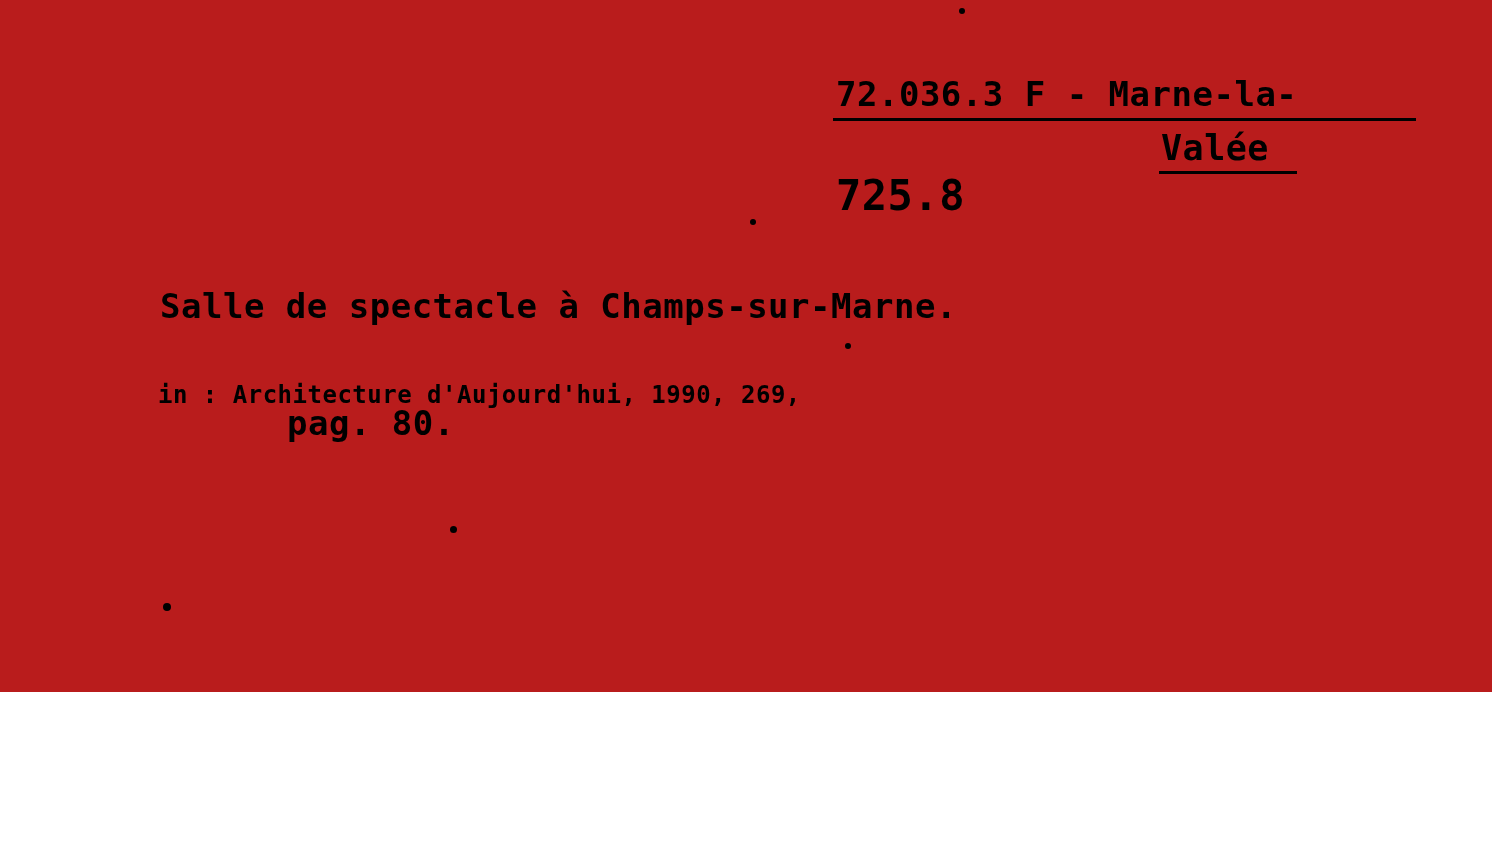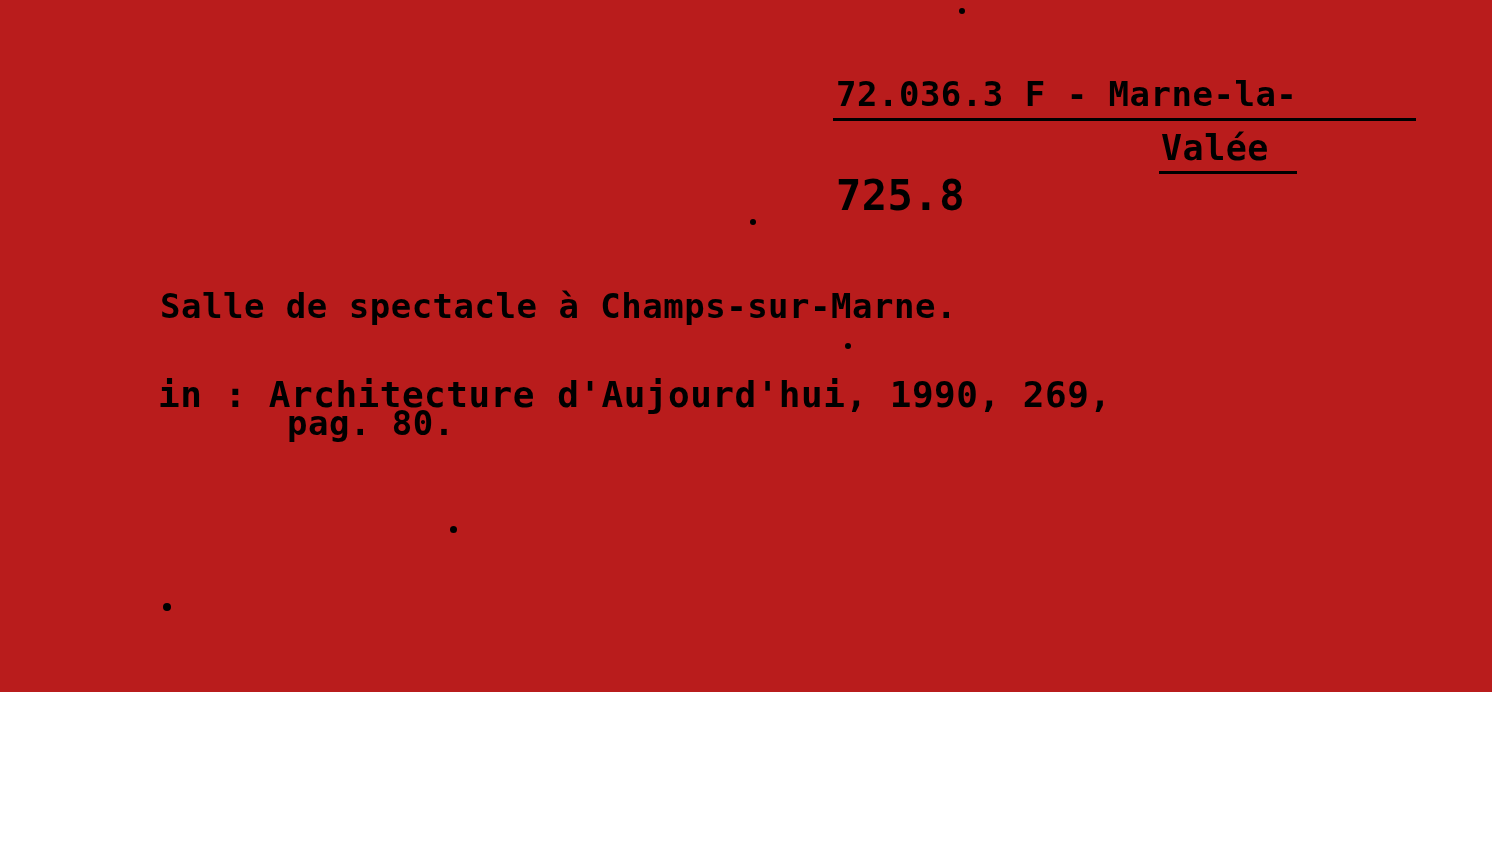--- a/index.html
+++ b/index.html
@@ -70,21 +70,21 @@
     top: 270px;
     font-size: 34px;
     line-height: 42px;
     margin-top: 15px;
   }
 
   
   #source-line-1 {
     left: 158px;
     top: 374px;
-    font-size: 36px;
+    font-size: 24px;
     line-height: 42px;
   }
   #source-line-2 {
     left: 278px;
     top: 402px;
     font-size: 34px;
     line-height: 42px;
     margin-left: 9px;
   }
 

